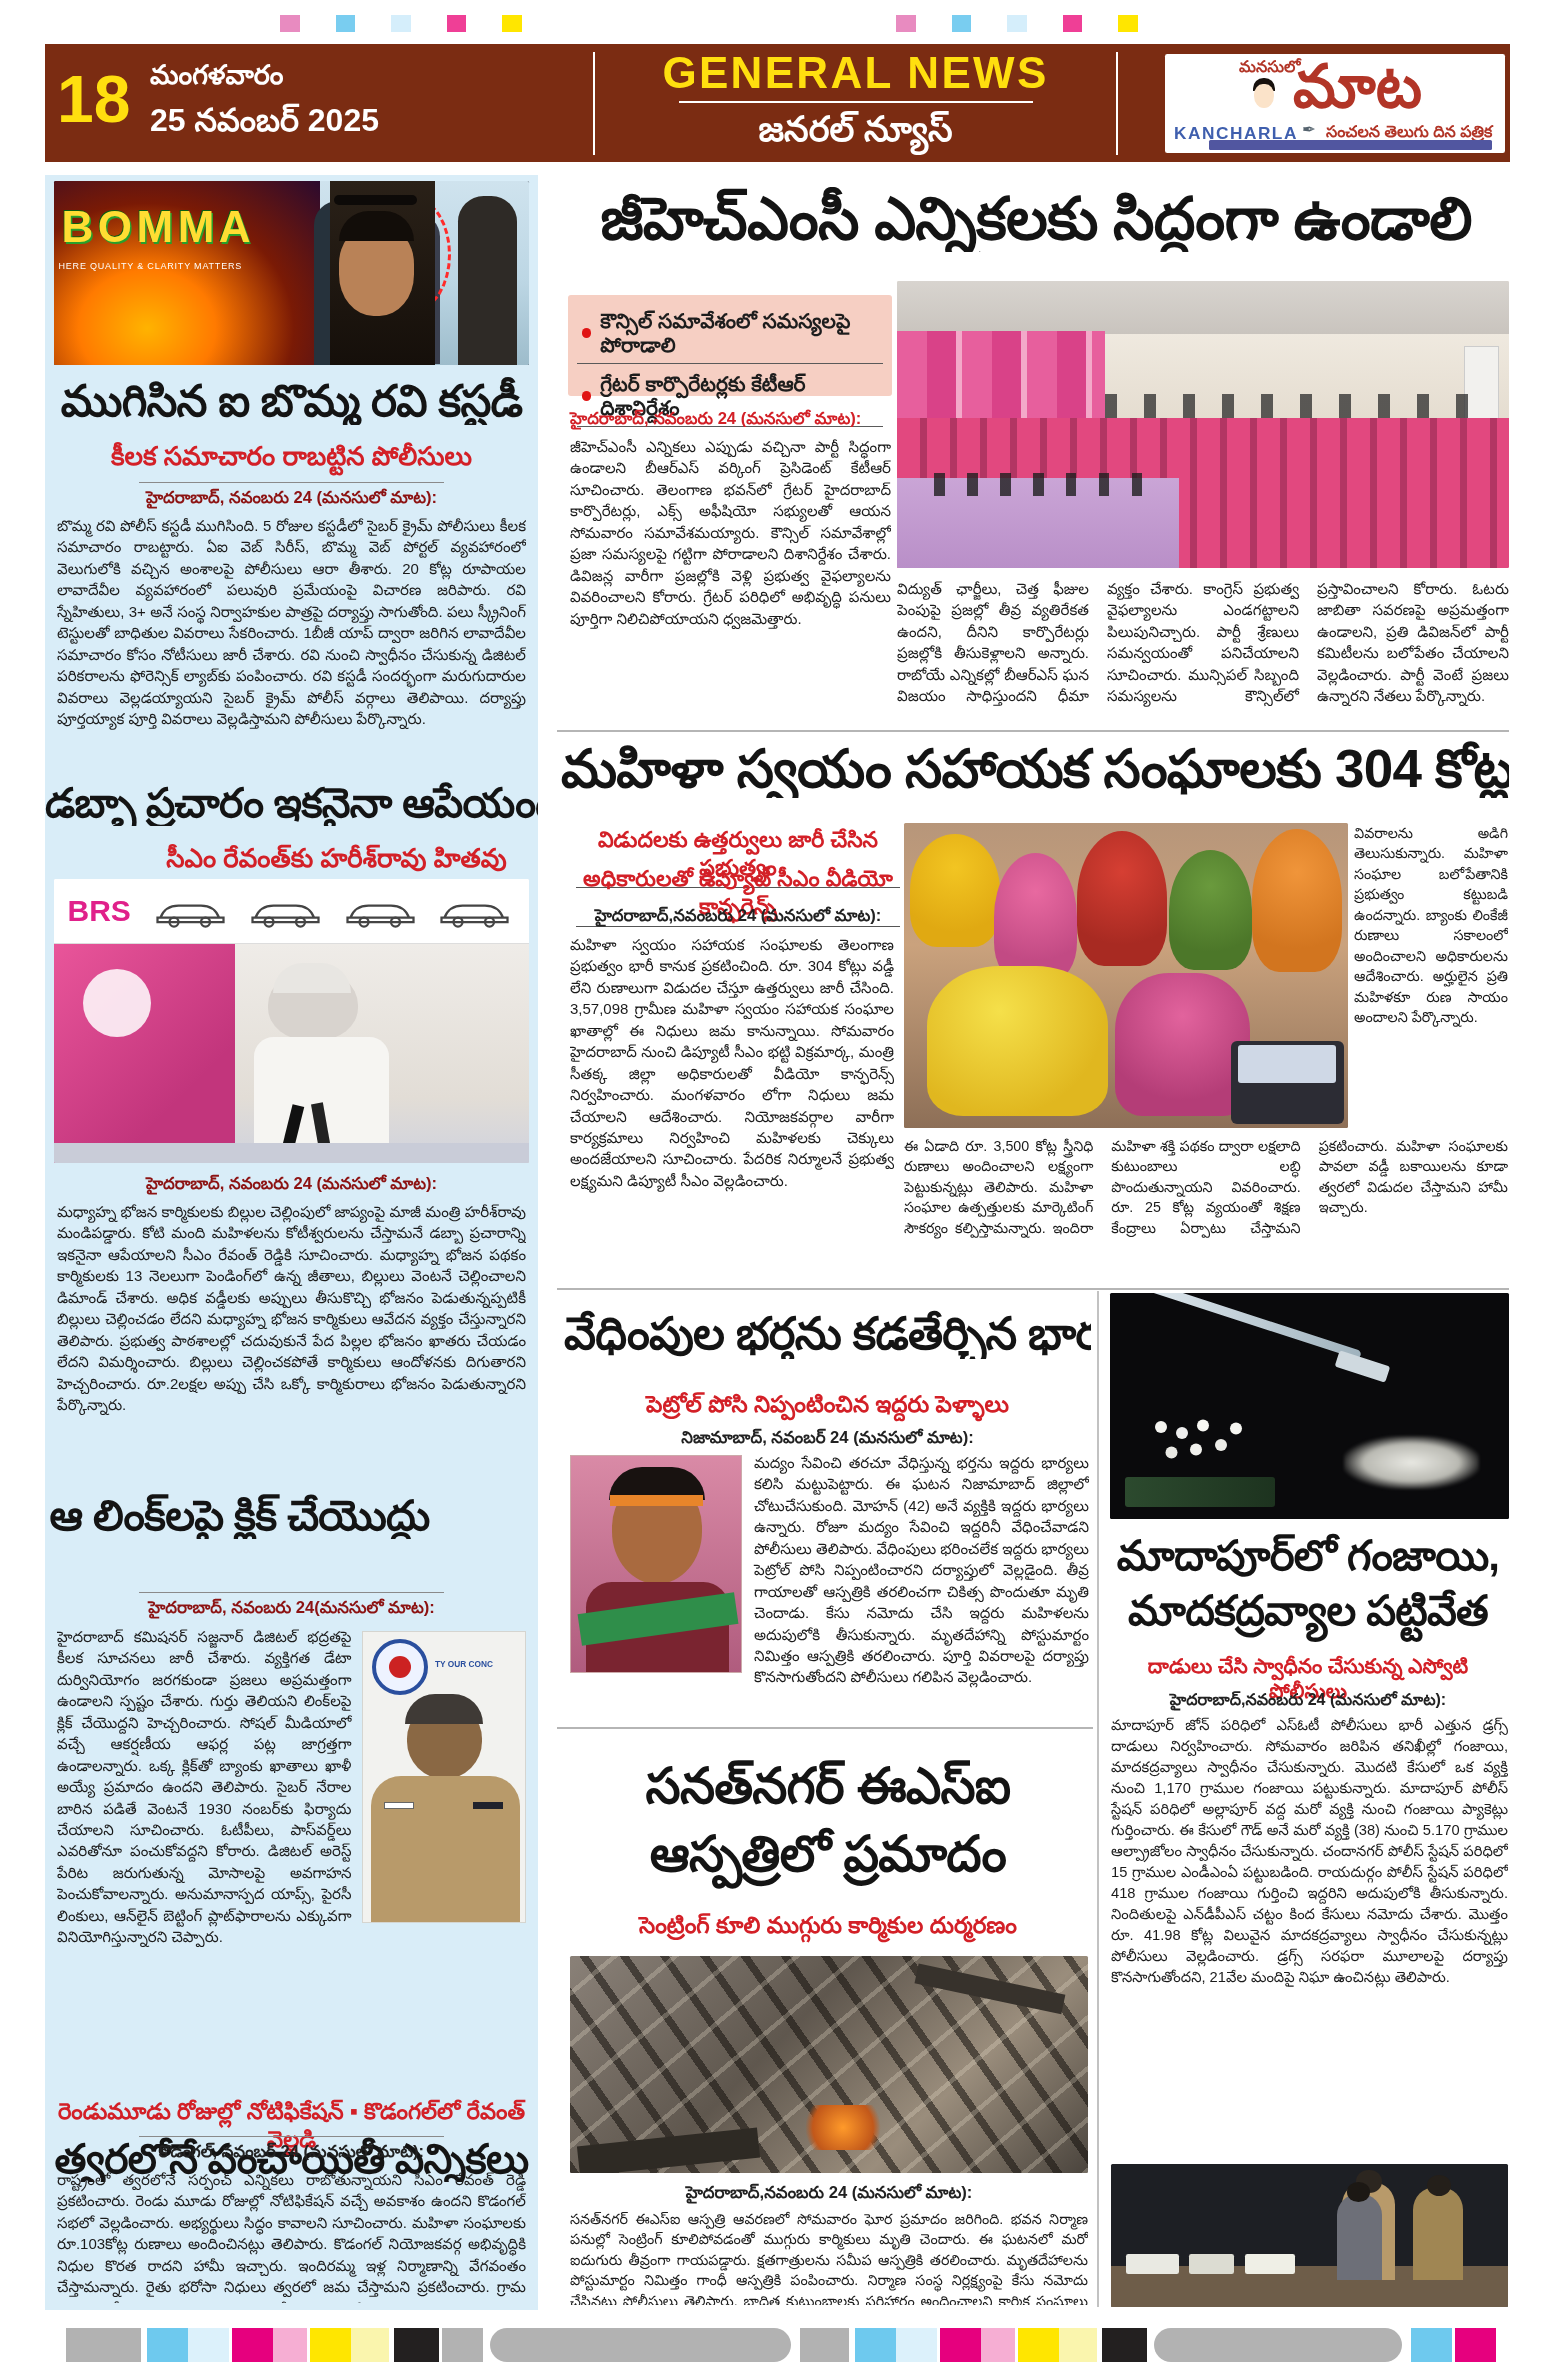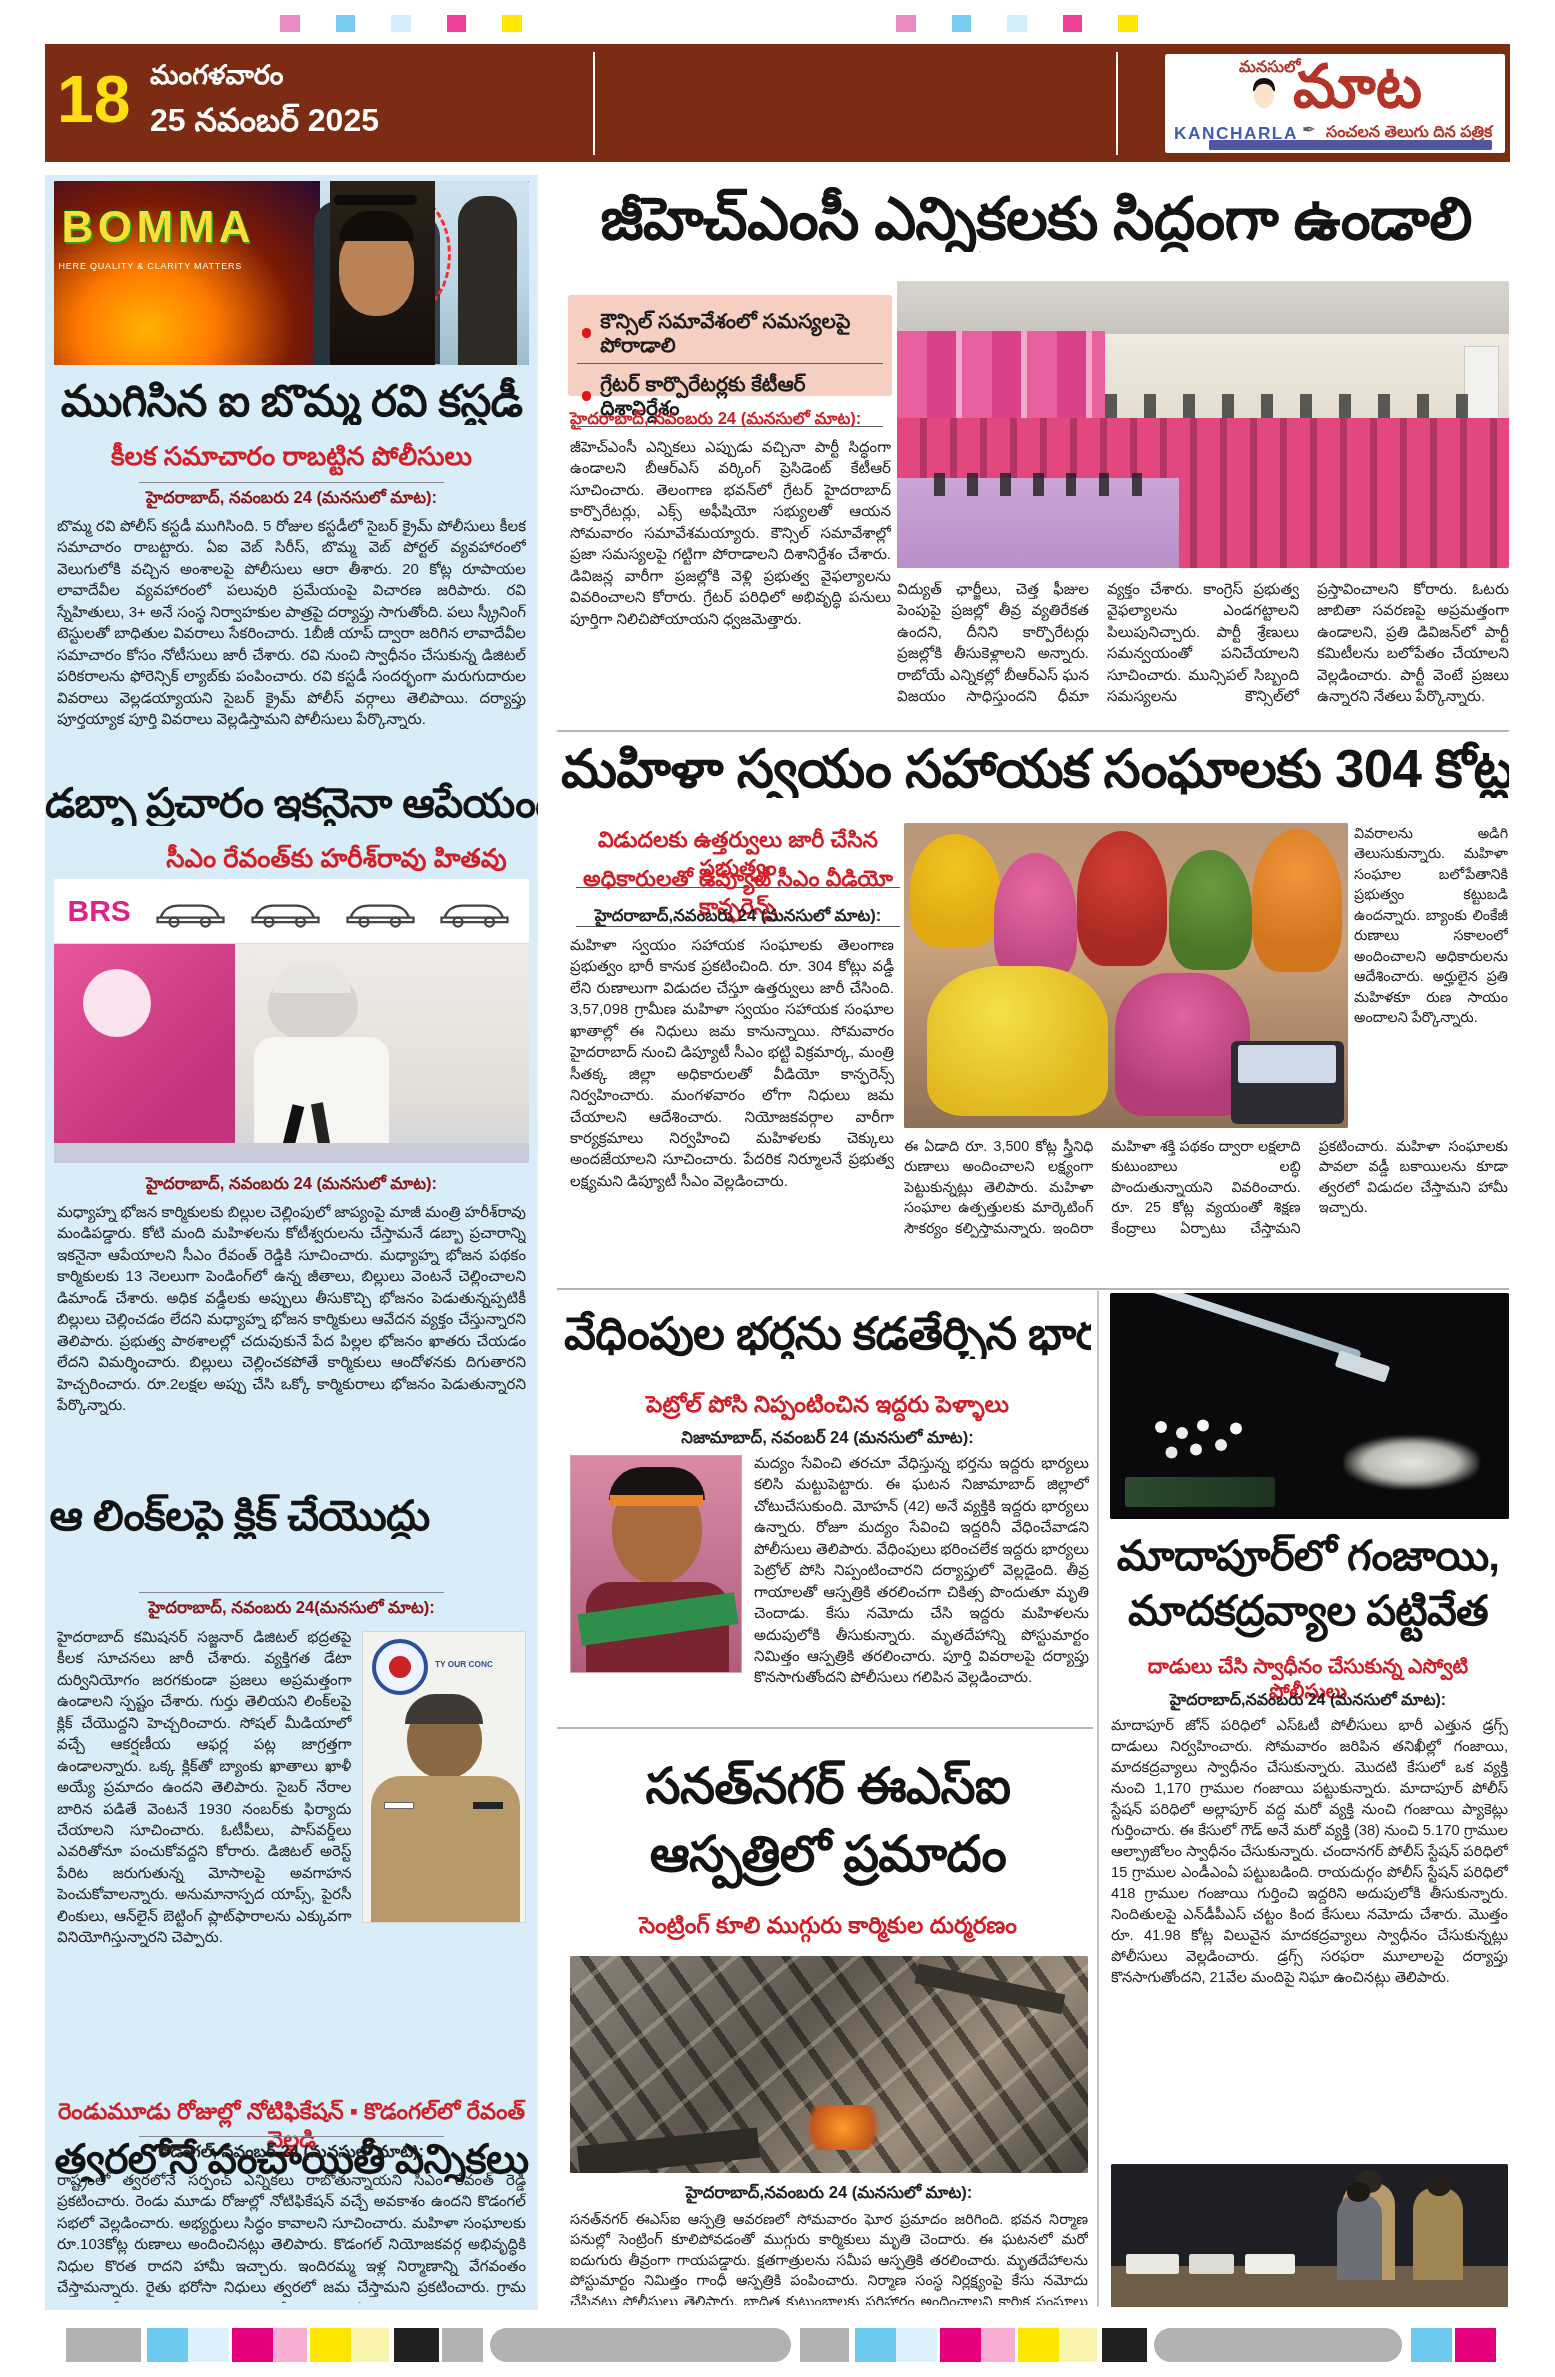--- a/index.html
+++ b/index.html
@@ -49,20 +49,25 @@
       <div style="width: 19.6px; height: 16.6px; background: rgb(255, 230, 0);"></div>
     </div>
 
   <div class="abs" style="left:45px;top:44px;width:1465px;height:118px;background:var(--maroon);">
     <div class="abs" style="left:12px;top:3px;font-size:66px;font-weight:bold;color:var(--yellow);line-height:1.6;">18</div>
     <div class="abs" style="left:105px;top:0;width:406px;height:118px;display:flex;flex-direction:column;justify-content:center;align-items:flex-start;gap:4.5px;">
       <div style="font-size:27px;font-weight:bold;color:#ffffff;">మంగళవారం</div>
       <div style="font-size:32px;font-weight:bold;color:#ffffff;">25 నవంబర్ 2025</div>
     </div>
     <div class="abs" style="left:548px;top:7.5px;width:1.5px;height:103px;background:#ffffff;"></div>
+    <div class="abs" style="left:551px;top:0;width:519px;height:118px;display:flex;flex-direction:column;justify-content:center;align-items:center;">
+      <div style="font-size:44px;font-weight:bold;color:var(--yellow);letter-spacing:2.3px;">GENERAL NEWS</div>
+      <div style="width:354px;height:2.3px;background:#ffffff;margin:3px 0 6px 0;"></div>
+      <div style="font-size:35px;font-weight:bold;color:#ffffff;">జనరల్ న్యూస్</div>
+    </div>
     <div class="abs" style="left:1071px;top:7.5px;width:1.5px;height:103px;background:#ffffff;"></div>
 
     <div class="abs" style="left:1120px;top:9.8px;width:340px;height:99px;background:#ffffff;border-radius:2.3px;">
       <div class="abs" style="left:74px;top:4.5px;font-size:16px;font-weight:bold;color:var(--mastheadred);">మనసులో</div>
       <div class="abs" style="left:86px;top:24px;width:25.6px;height:32px;">
         <div style="position:absolute;left:1.5px;top:0;width:22.6px;height:13.5px;background:#17110d;border-radius:10.5px 10.5px 0 0;"></div>
         <div style="position:absolute;left:3px;top:6px;width:19.6px;height:24px;background:#fbe3c9;border-radius:45% 45% 50% 50%;"></div>
       </div>
       <div class="abs" style="left:128px;top:0px;font-size:60px;font-weight:bold;color:var(--mastheadred);line-height:1.1;">మాట</div>
       <div class="abs" style="left:9px;top:69px;font-size:17.3px;font-weight:bold;color:var(--kblue);letter-spacing:1.5px;">KANCHARLA</div>

